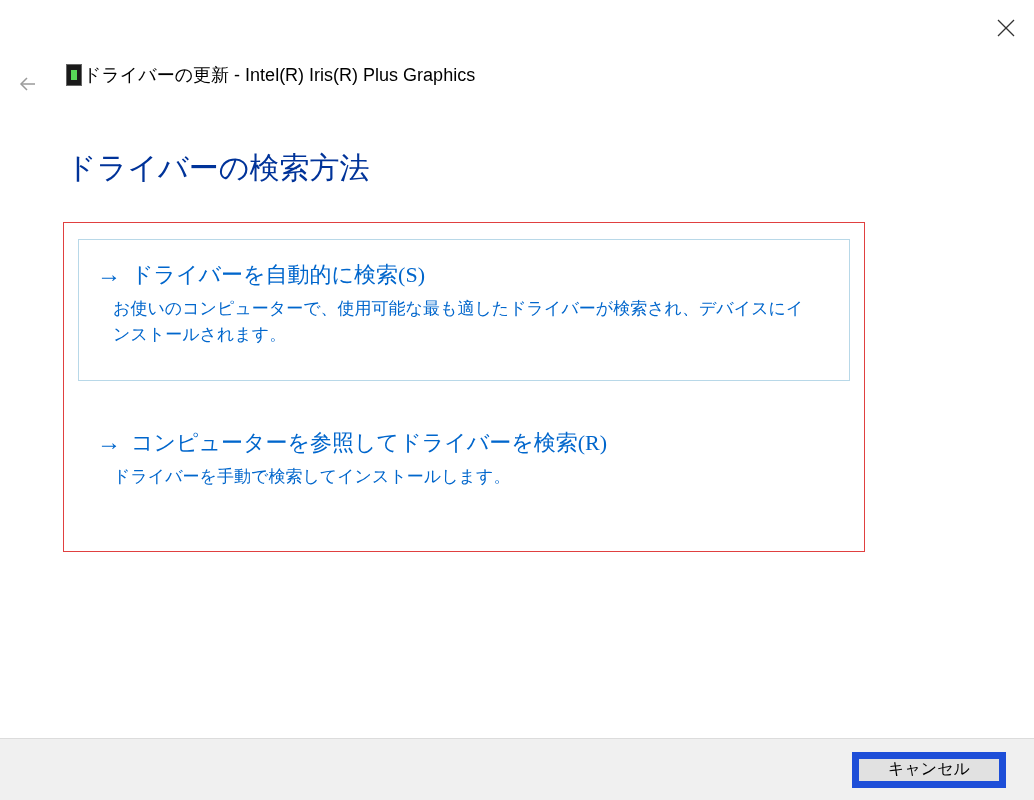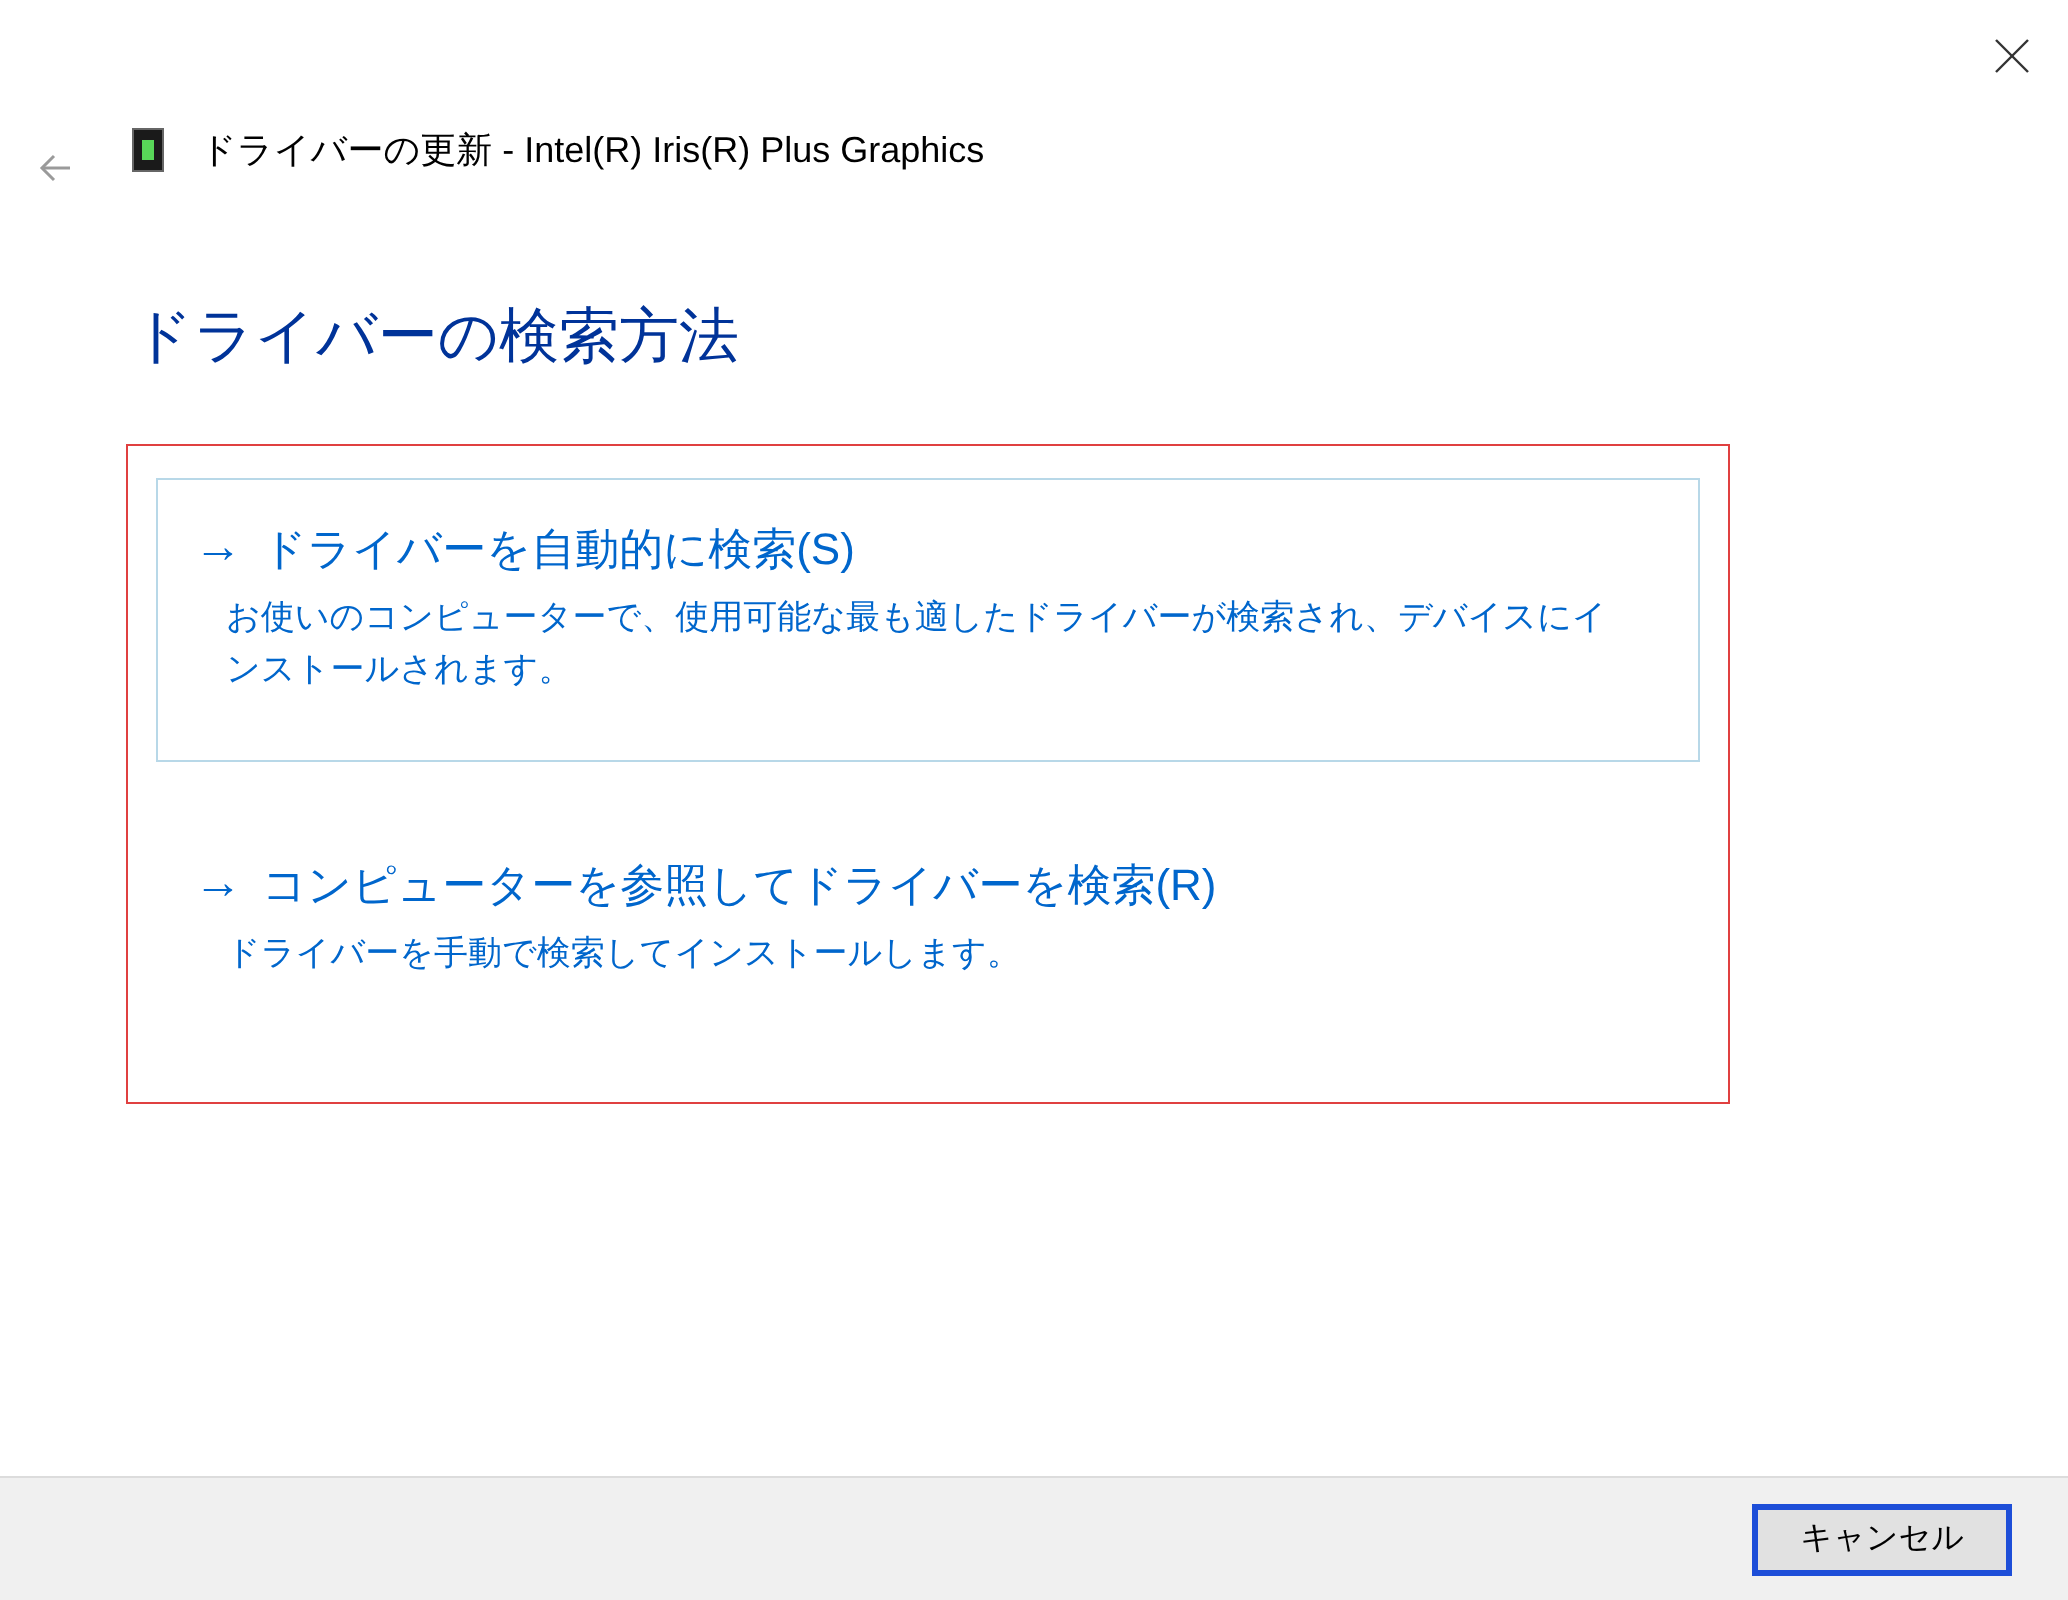--- a/index.html
+++ b/index.html
@@ -50,21 +50,21 @@
       stroke: currentColor;
       stroke-width: 1.5;
       fill: none;
     }
     .title-row {
       position: absolute;
       top: 63px;
       left: 66px;
       display: flex;
       align-items: center;
-      gap: 18px;
+      gap: 1px;
     }
     .device-icon {
       width: 16px;
       height: 22px;
       background: #1a1a1a;
       border: 1px solid #666;
       position: relative;
       display: flex;
       align-items: center;
       justify-content: center;
@@ -119,20 +119,21 @@
       color: #0066cc;
       font-size: 24px;
       line-height: 28px;
       flex-shrink: 0;
     }
     .option-title {
       font-size: 22px;
       color: #0066cc;
       line-height: 30px;
       font-weight: 400;
+      font-family: Liberation Serif, serif;
     }
     .option-desc {
       font-size: 17px;
       color: #0066cc;
       margin-left: 16px;
       margin-top: 6px;
       line-height: 26px;
       max-width: 700px;
     }
     .footer-bar {
@@ -142,24 +143,24 @@
       right: 0;
       height: 62px;
       background: #f0f0f0;
       border-top: 1px solid #dcdcdc;
       display: flex;
       justify-content: flex-end;
       align-items: center;
       padding-right: 28px;
     }
     .cancel-button {
-      width: 130px;
+      width: 154px;
       height: 36px;
       background: #e1e1e1;
-      border: 3px solid #1d4ed8;
+      border: 7px solid #1d4ed8;
       font-size: 16px;
       color: #000;
       cursor: pointer;
       font-family: inherit;
     }
   </style>
 </head>
 <body>
 
 <div class="close-btn">

